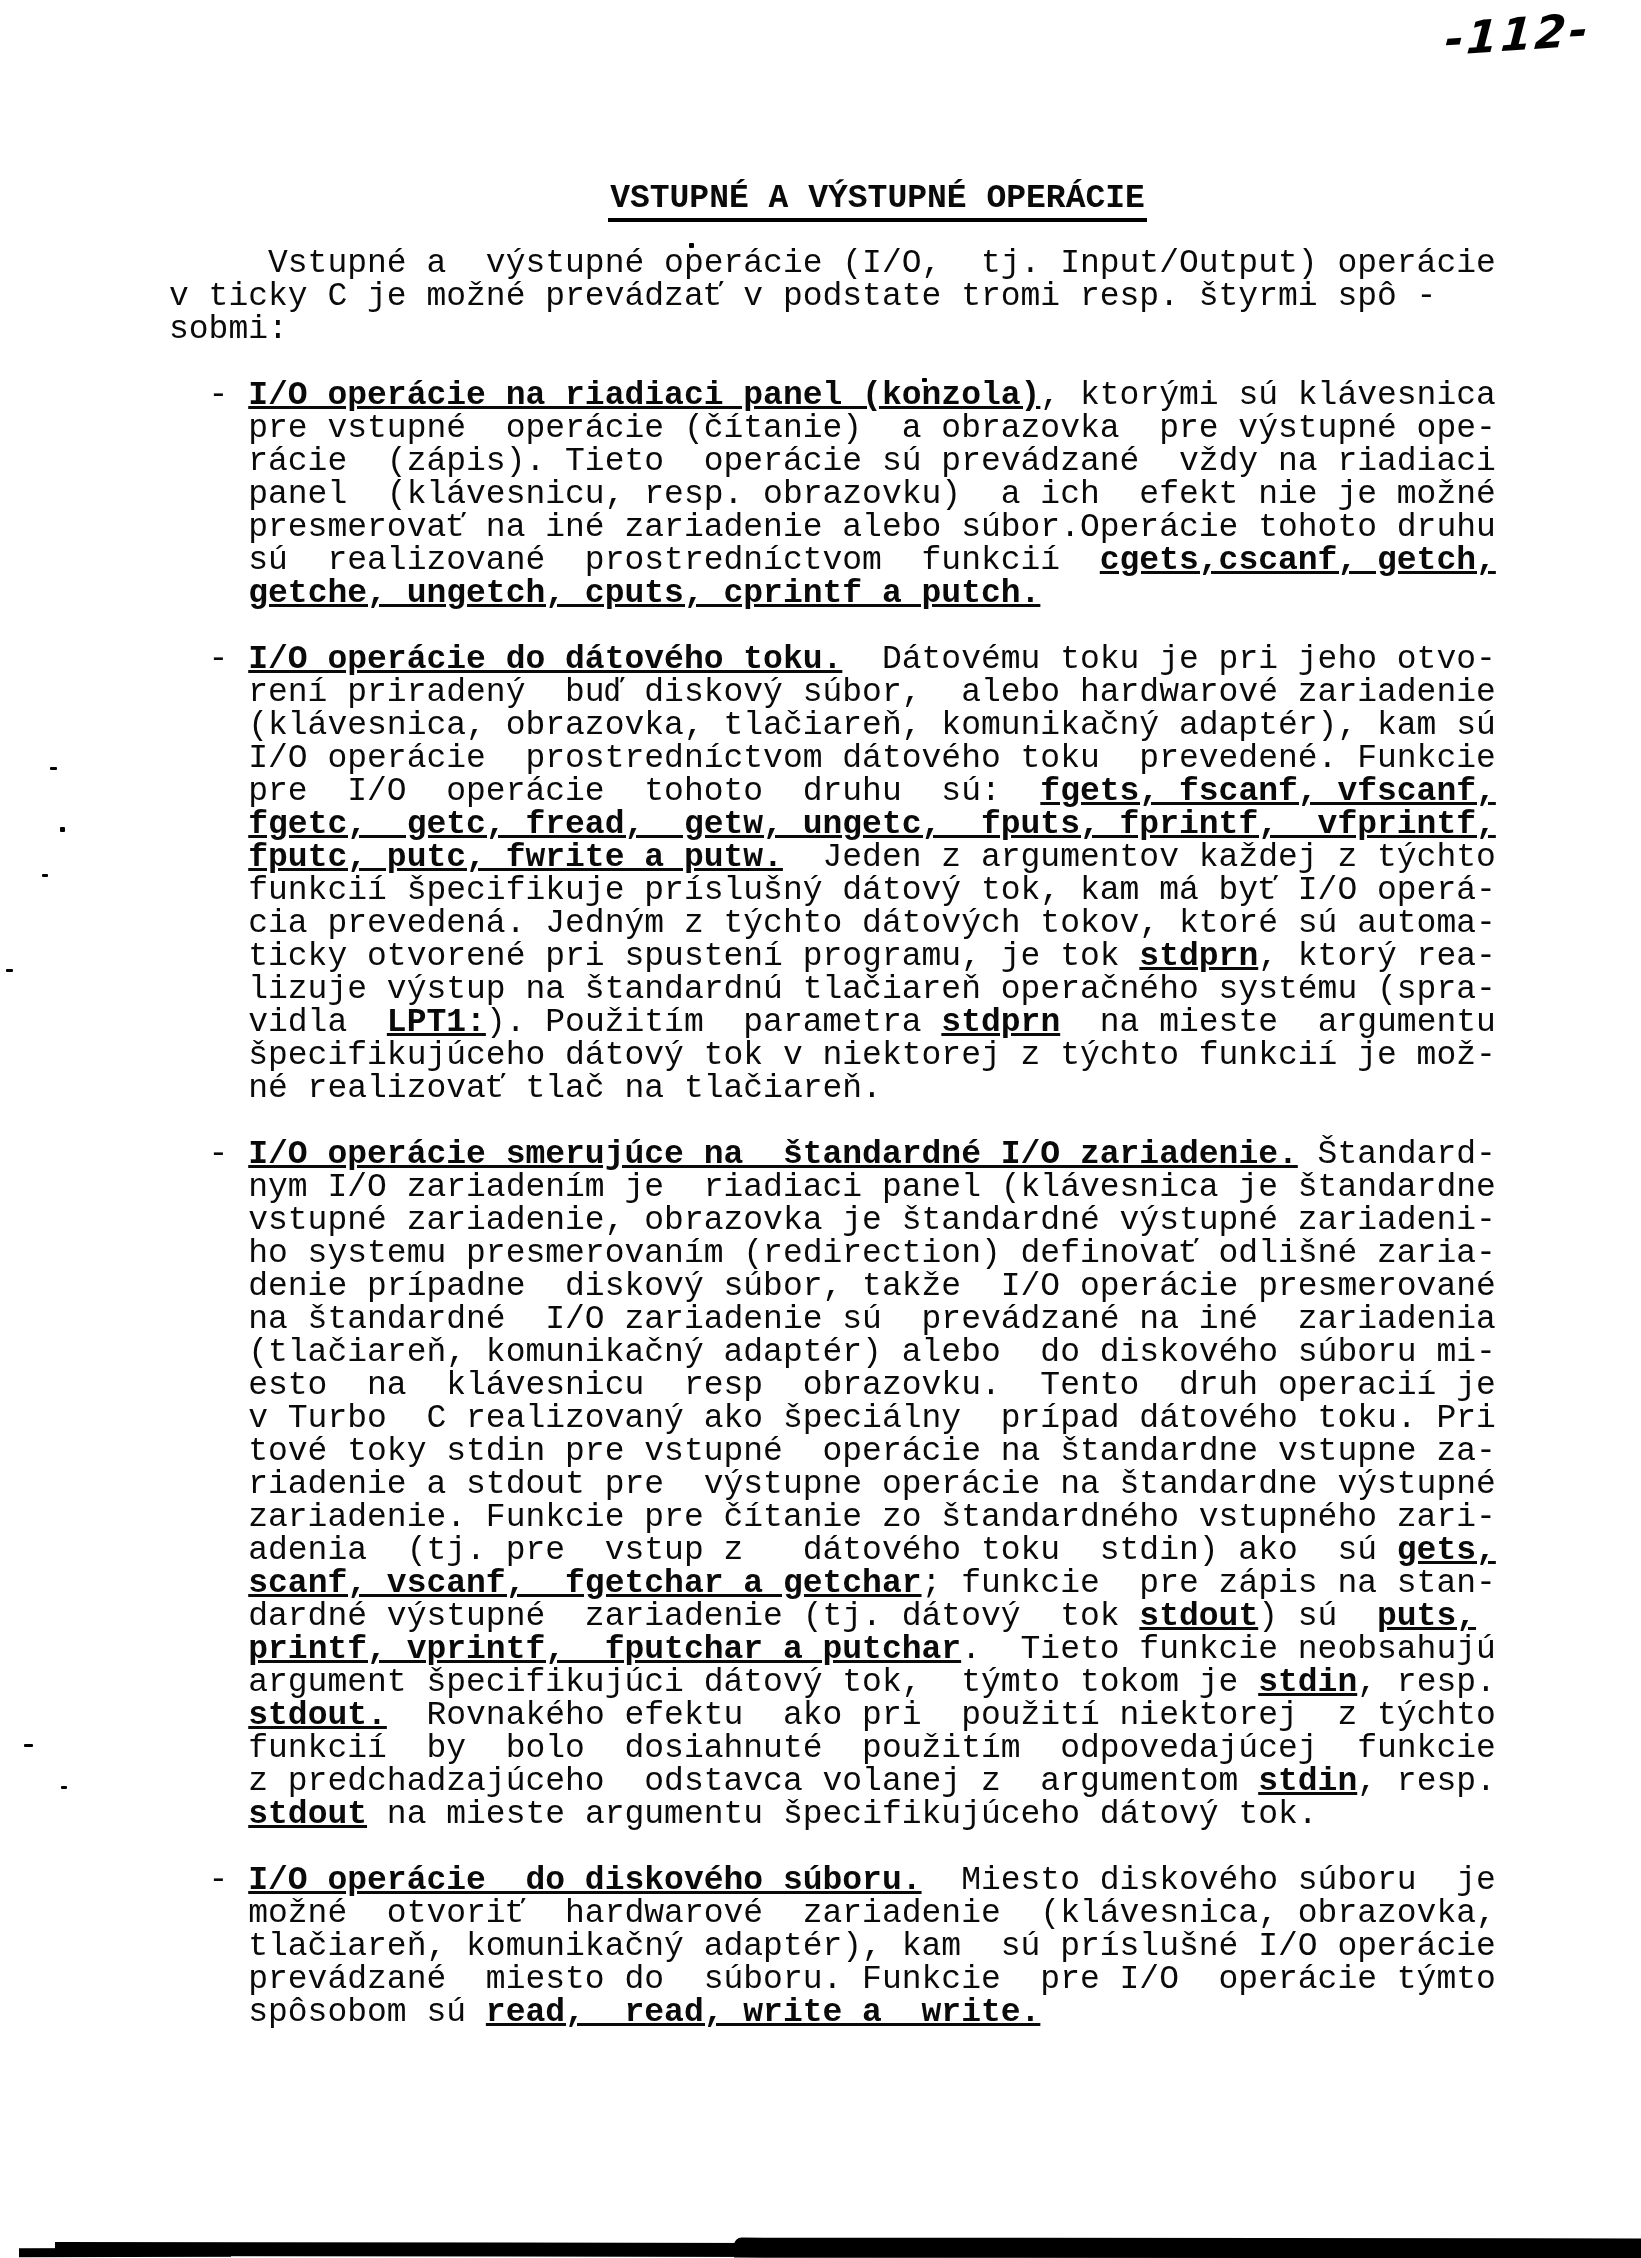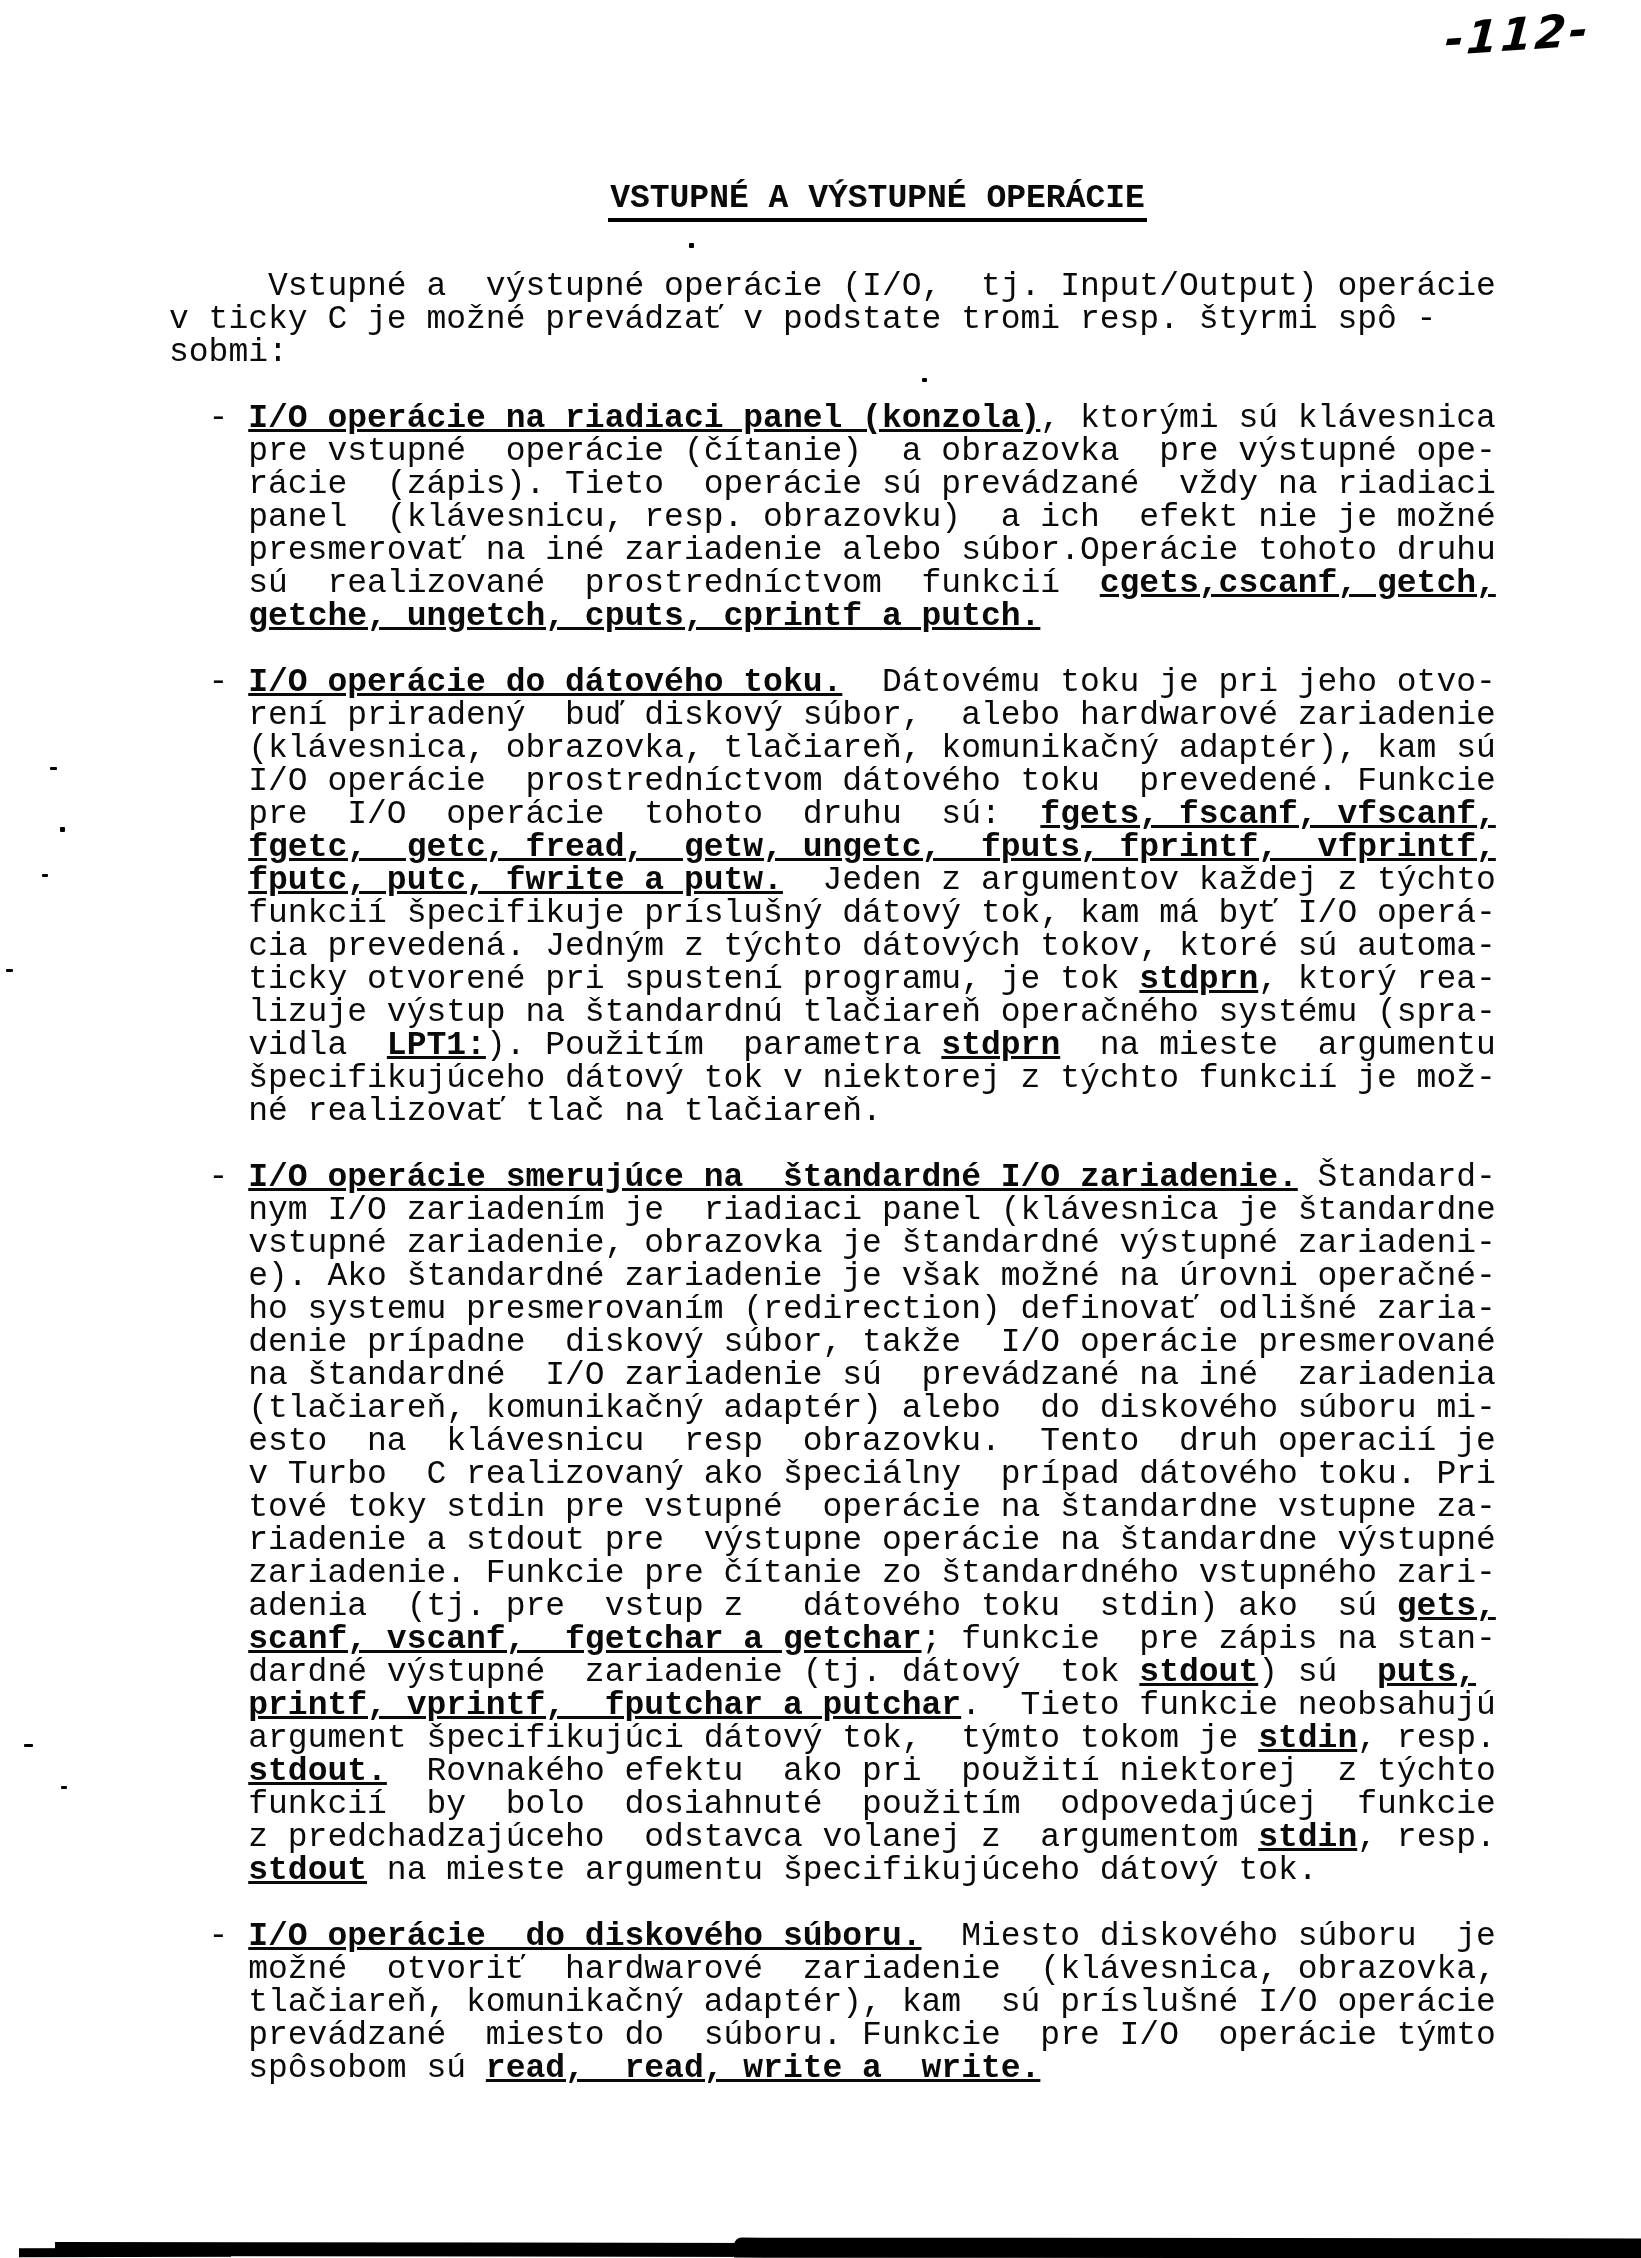--- a/index.html
+++ b/index.html
@@ -46,21 +46,21 @@
     line-height: 33px;
     letter-spacing: 0;
     border-bottom: 4.8px solid #000;
     padding: 0 1.9px 2.9px 1.9px;
     white-space: pre;
   }
   
   .doc {
     position: absolute;
     left: 169px;
-    top: 270px;
+    top: 247px;
     width: 1371px;
     font-size: 33px;
     line-height: 33px;
   }
   .para { margin: 0; }
   .para + .para { margin-top: 33px; }
   .line { white-space: pre; }
   .b { font-weight: bold; text-decoration: underline; }
   
   .artifact { position: absolute; background: #000; }
@@ -108,21 +108,20 @@
         <div class="line"><span>    ticky otvorené pri spustení programu, je tok </span><span class="b">stdprn</span><span>, ktorý rea-</span></div>
         <div class="line"><span>    lizuje výstup na štandardnú tlačiareň operačného systému (spra-</span></div>
         <div class="line"><span>    vidla  </span><span class="b">LPT1:</span><span>). Použitím  parametra </span><span class="b">stdprn</span><span>  na mieste  argumentu</span></div>
         <div class="line"><span>    špecifikujúceho dátový tok v niektorej z týchto funkcií je mož-</span></div>
         <div class="line"><span>    né realizovať tlač na tlačiareň.</span></div>
       </div>
     <div class="para">
         <div class="line"><span>  - </span><span class="b">I/O operácie smerujúce na  štandardné I/O zariadenie.</span><span> Štandard-</span></div>
         <div class="line"><span>    nym I/O zariadením je  riadiaci panel (klávesnica je štandardne</span></div>
         <div class="line"><span>    vstupné zariadenie, obrazovka je štandardné výstupné zariadeni-</span></div>
-        <div class="line"><span>    e). Ako štandardné zariadenie je však možné na úrovni operačné-</span></div>
         <div class="line"><span>    ho systemu presmerovaním (redirection) definovať odlišné zaria-</span></div>
         <div class="line"><span>    denie prípadne  diskový súbor, takže  I/O operácie presmerované</span></div>
         <div class="line"><span>    na štandardné  I/O zariadenie sú  prevádzané na iné  zariadenia</span></div>
         <div class="line"><span>    (tlačiareň, komunikačný adaptér) alebo  do diskového súboru mi-</span></div>
         <div class="line"><span>    esto  na  klávesnicu  resp  obrazovku.  Tento  druh operacií je</span></div>
         <div class="line"><span>    v Turbo  C realizovaný ako špeciálny  prípad dátového toku. Pri</span></div>
         <div class="line"><span>    tové toky stdin pre vstupné  operácie na štandardne vstupne za-</span></div>
         <div class="line"><span>    riadenie a stdout pre  výstupne operácie na štandardne výstupné</span></div>
         <div class="line"><span>    zariadenie. Funkcie pre čítanie zo štandardného vstupného zari-</span></div>
         <div class="line"><span>    adenia  (tj. pre  vstup z   dátového toku  stdin) ako  sú </span><span class="b">gets,</span></div>

